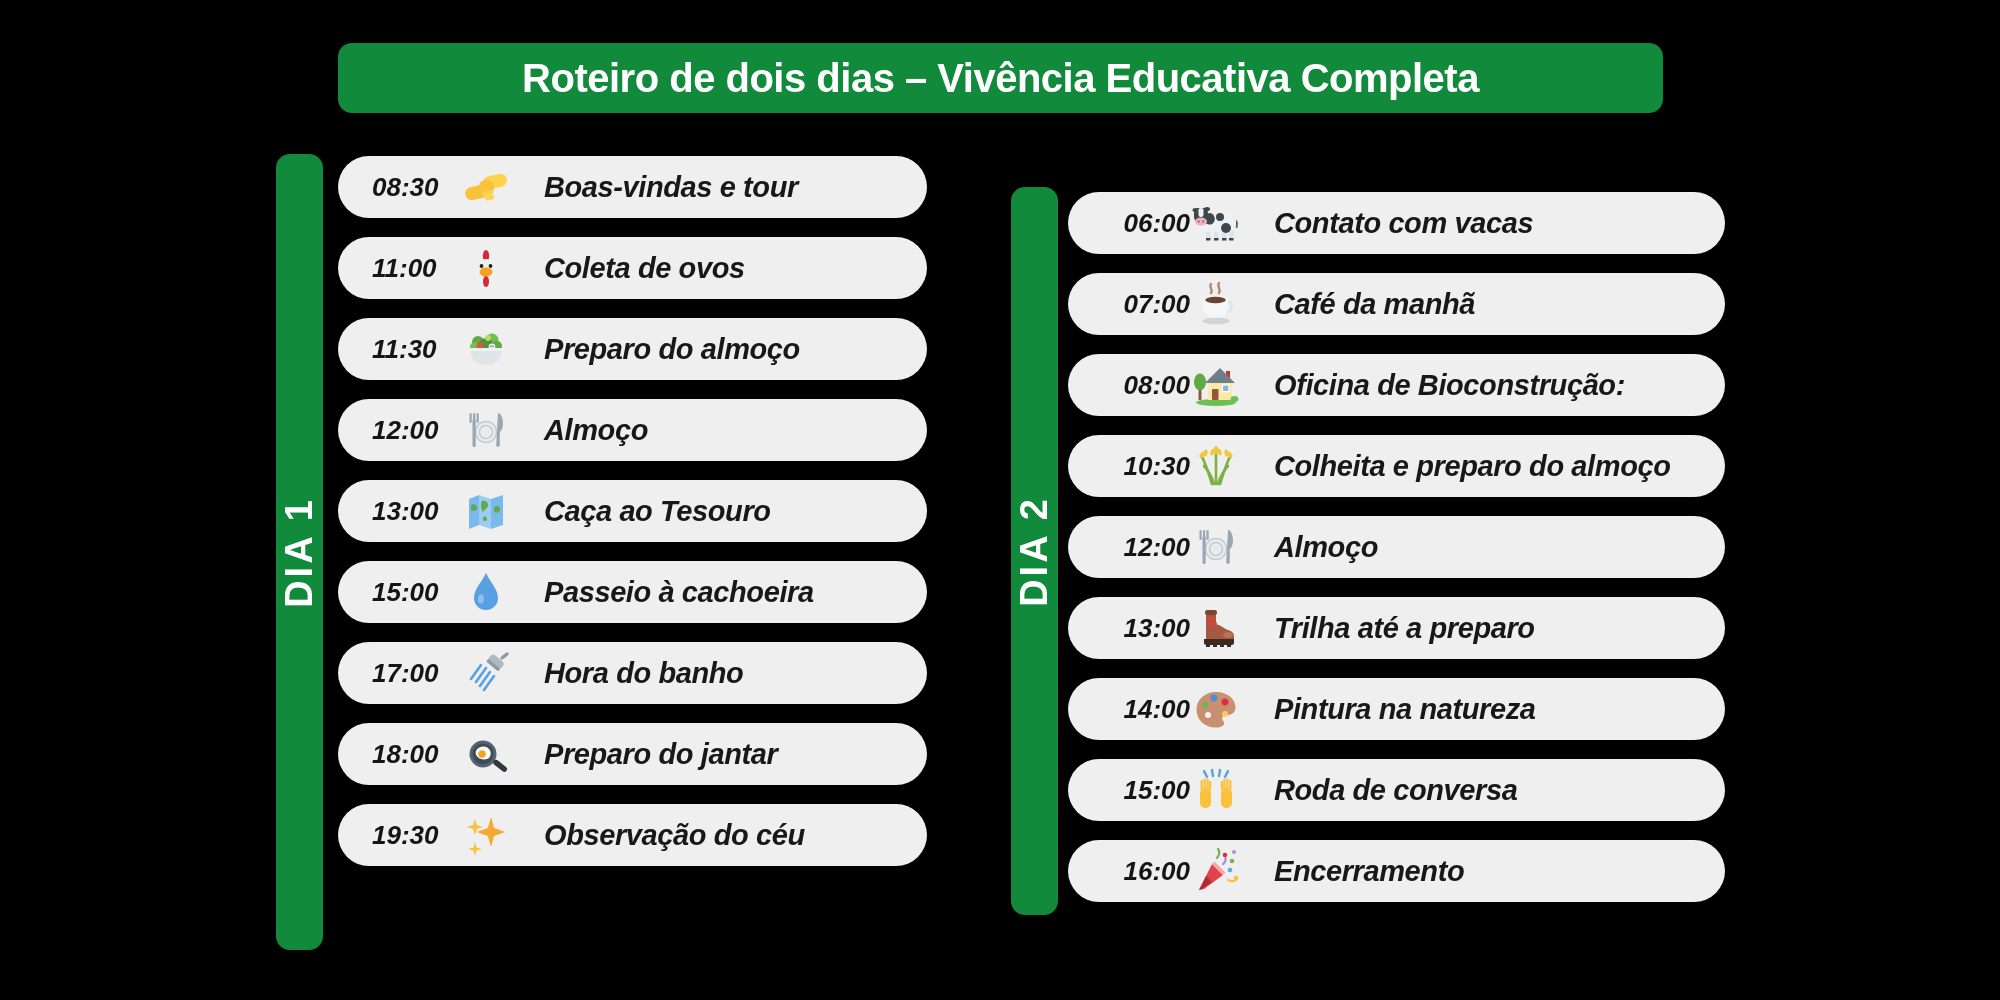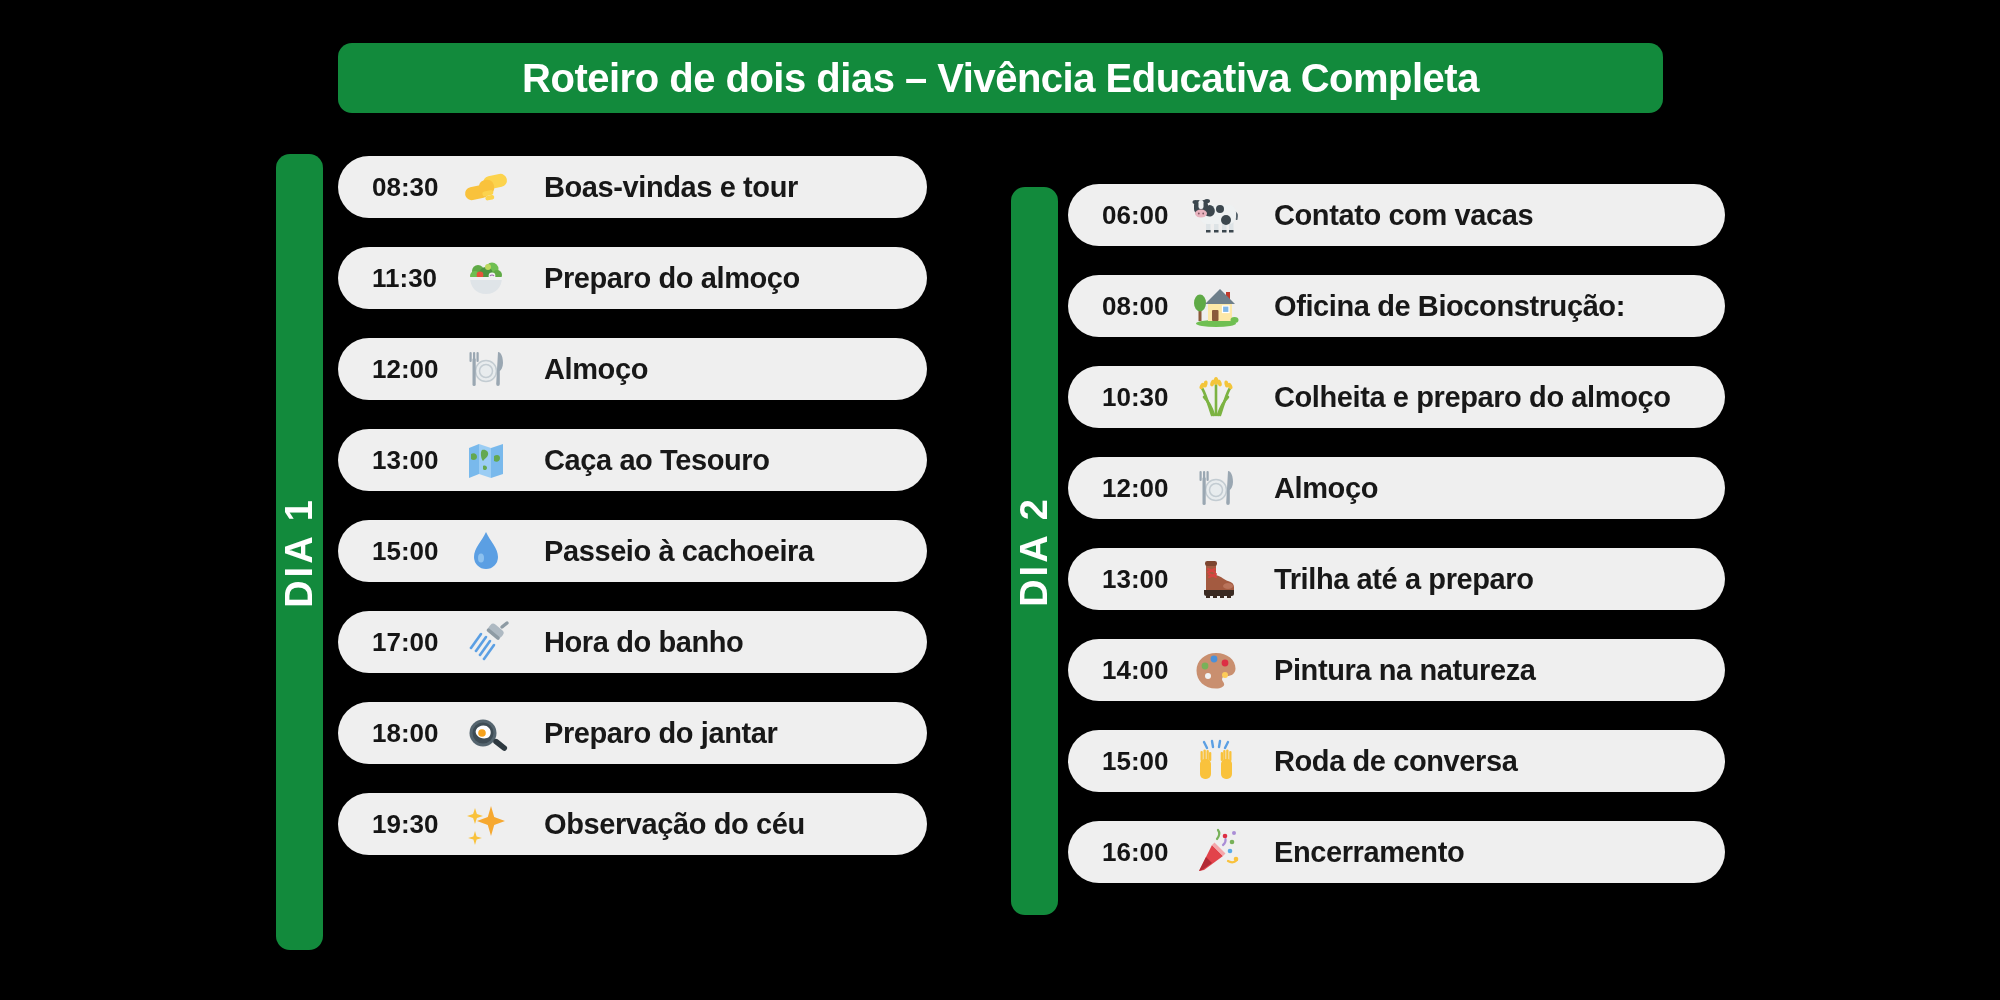--- a/index.html
+++ b/index.html
@@ -4,33 +4,33 @@
 <style>
   html,body{margin:0;padding:0;background:#000;}
   #canvas{position:relative;width:1905px;height:1000px;background:#000;overflow:hidden;
           font-family:"Liberation Sans",sans-serif;}
   .banner{position:absolute;left:338px;top:43px;width:1325px;height:70px;border-radius:14px;
           display:flex;align-items:center;justify-content:center;}
   .banner span{color:#fff;font-size:40px;font-weight:bold;letter-spacing:-0.5px;}
   .daybar{position:absolute;width:47px;border-radius:14px;display:flex;align-items:center;justify-content:center;}
   .daybar .vlabel{transform:rotate(-90deg);white-space:nowrap;color:#fff;font-weight:bold;
                   font-size:38px;letter-spacing:3px;}
-  .pills{position:absolute;display:flex;flex-direction:column;gap:29px;}
+  .pills{position:absolute;display:flex;flex-direction:column;gap:19px;font-style:italic;}
   .pill{height:62px;border-radius:31px;background:#efefef;display:flex;align-items:center;
         padding-left:34px;box-sizing:border-box;}
   .pill .time{width:88px;font-size:26px;font-weight:bold;color:#151515;flex:0 0 auto;}
   .pill .icon{width:48px;height:48px;flex:0 0 auto;margin-left:2px;display:flex;
               align-items:center;justify-content:center;}
   .pill .icon svg{display:block;}
   .pill .label{margin-left:34px;font-size:29px;font-weight:bold;color:#181818;
                letter-spacing:-0.4px;white-space:nowrap;}
   #bar1{left:276px;top:154px;height:796px;}
   #bar2{left:1011px;top:187px;height:728px;}
   #pills1{left:338px;top:156px;width:589px;}
-  #pills2{left:1068px;top:184px;width:657px;}
+  #pills2{left:1068px;top:192px;width:657px;text-align:right;}
 </style>
 </head>
 <body style="background: rgb(0, 0, 0);">
 
 <div id="canvas" style="background: rgb(0, 0, 0);">
 
   <div class="banner" style="background: rgb(18, 138, 60);">
     <span>Roteiro de dois dias – Vivência Educativa Completa</span>
   </div>
 
@@ -45,20 +45,34 @@
             <g transform="rotate(-12 24 24)">
               <rect x="2" y="21" width="24" height="13" rx="6.5" fill="#f9c23c"></rect>
               <rect x="22" y="14" width="24" height="13" rx="6.5" fill="#fcd34d"></rect>
               <rect x="17" y="17" width="15" height="15" rx="6.5" fill="#f9c23c"></rect>
               <rect x="19" y="28" width="11" height="5" rx="2.5" fill="#fcd34d"></rect>
               <rect x="21" y="33" width="9" height="4.5" rx="2.2" fill="#fcd34d"></rect>
             </g>
           </svg>
         </span>
         <span class="label">Boas-vindas e tour</span>
+      </div>
+      <div class="pill">
+        <span class="time">11:00</span>
+        <span class="icon">
+          <svg viewBox="0 0 48 48" width="48" height="48" xmlns="http://www.w3.org/2000/svg">
+            <ellipse cx="24" cy="12" rx="3.2" ry="6" fill="#d62839"></ellipse>
+            <path d="M24 44 c-8 0 -11 -7 -11 -16 c0 -8 5 -13 11 -13 s11 5 11 13 c0 9 -3 16 -11 16 z" fill="#eef1f2"></path>
+            <circle cx="19.5" cy="22" r="1.9" fill="#222"></circle>
+            <circle cx="28.5" cy="22" r="1.9" fill="#222"></circle>
+            <ellipse cx="24" cy="28" rx="6.5" ry="4.5" fill="#f6a21c"></ellipse>
+            <ellipse cx="24" cy="37.5" rx="3" ry="5.5" fill="#d62839"></ellipse>
+          </svg>
+        </span>
+        <span class="label">Coleta de ovos</span>
       </div>
       <div class="pill">
         <span class="time">11:30</span>
         <span class="icon">
           <svg viewBox="0 0 48 48" width="48" height="48" xmlns="http://www.w3.org/2000/svg">
             <g>
               <circle cx="16" cy="17" r="6" fill="#5faa46"></circle>
               <circle cx="30" cy="15" r="6.5" fill="#6fbf52"></circle>
               <circle cx="24" cy="20" r="7" fill="#4c9440"></circle>
               <circle cx="13" cy="22" r="5" fill="#6fbf52"></circle>
@@ -195,20 +209,37 @@
             <rect x="2" y="9" width="14" height="14" rx="5" fill="#3c474e"></rect>
             <rect x="6.5" y="9" width="5" height="9" rx="2.2" fill="#eef1f2"></rect>
             <ellipse cx="9" cy="22.5" rx="6" ry="4" fill="#e8b3bf"></ellipse>
             <circle cx="6.8" cy="22.5" r="0.9" fill="#7e5560"></circle>
             <circle cx="11.2" cy="22.5" r="0.9" fill="#7e5560"></circle>
           </svg>
         </span>
         <span class="label">Contato com vacas</span>
       </div>
       <div class="pill">
+        <span class="time">07:00</span>
+        <span class="icon">
+          <svg viewBox="0 0 48 48" width="48" height="48" xmlns="http://www.w3.org/2000/svg">
+            <ellipse cx="24" cy="41" rx="13.5" ry="3.5" fill="#ccd6db"></ellipse>
+            <path d="M36 22 c5 0 5 9 -1.5 10" stroke="#dfe6e9" stroke-width="3.2" fill="none"></path>
+            <path d="M11 20 h25 v7 a12.5 11 0 0 1 -25 0 z" fill="#f4f6f7"></path>
+            <ellipse cx="23.5" cy="20" rx="12.5" ry="4.2" fill="#f4f6f7"></ellipse>
+            <ellipse cx="23.5" cy="20" rx="10.3" ry="3.2" fill="#6a4333"></ellipse>
+            <g stroke="#b38b72" stroke-width="2.4" fill="none" stroke-linecap="round">
+              <path d="M19 4 c-2.5 3 2.5 5.5 0 9"></path>
+              <path d="M27 3 c-2.5 3.5 2.5 6 0 10"></path>
+            </g>
+          </svg>
+        </span>
+        <span class="label">Café da manhã</span>
+      </div>
+      <div class="pill">
         <span class="time">08:00</span>
         <span class="icon">
           <svg viewBox="0 0 48 48" width="48" height="48" xmlns="http://www.w3.org/2000/svg">
             <ellipse cx="24" cy="41.5" rx="20" ry="3.5" fill="#6fbf52"></ellipse>
             <rect x="6.5" y="27" width="3" height="12" fill="#8a5a3b"></rect>
             <ellipse cx="8" cy="21" rx="6" ry="8.5" fill="#5faa46"></ellipse>
             <rect x="34" y="10" width="4" height="8" fill="#c0392b"></rect>
             <rect x="16" y="20" width="24" height="19" fill="#fce8a8"></rect>
             <polygon points="13,22 28,7 43,22" fill="#6e7f8a"></polygon>
             <rect x="20" y="28" width="6.5" height="11" rx="1" fill="#8a5a3b"></rect>

